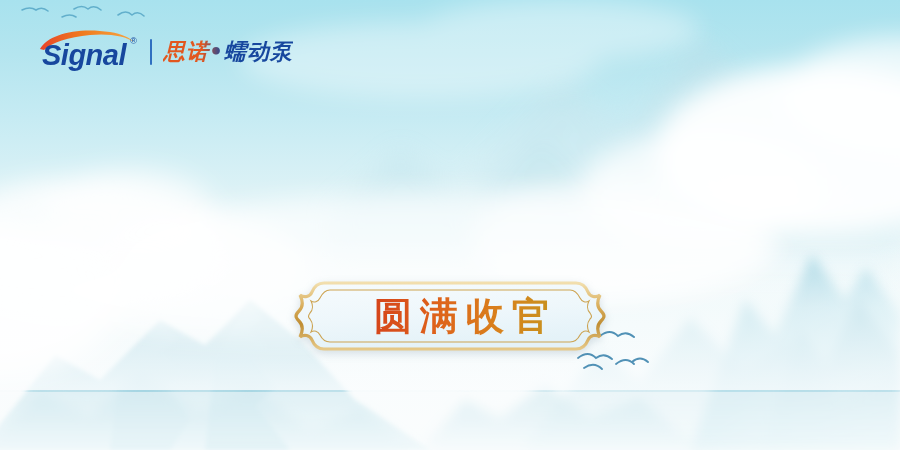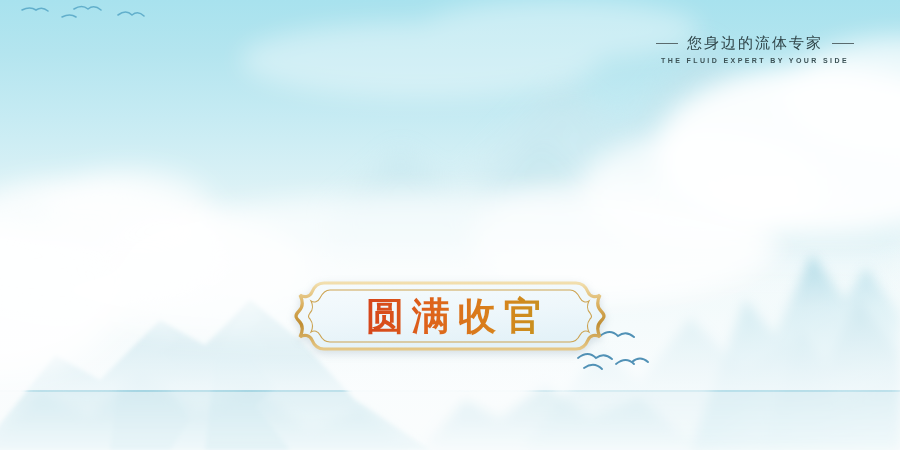--- a/index.html
+++ b/index.html
@@ -170,21 +170,21 @@
     top: 278px;
     transform: translateX(-50%);
     width: 320px;
     height: 76px;
     z-index: 16;
     filter: drop-shadow(0 3px 4px rgba(80,120,140,0.22));
   }
   .plaque-svg { display: block; }
   .plaque-text {
     position: absolute;
-    left: 4px; top: 0;
+    left: 12px; top: 0;
     width: 320px; height: 76px;
     display: flex;
     align-items: center;
     justify-content: center;
     font-family: "DejaVu Sans", "Liberation Sans", sans-serif;
     font-weight: bold;
     font-size: 38px;
     letter-spacing: 8px;
     text-indent: 8px;
     background: linear-gradient(95deg,
@@ -320,29 +320,39 @@
   <svg class="birds birds-mid" width="110" height="84" viewBox="0 0 110 84" xmlns="http://www.w3.org/2000/svg">
     <g fill="none" stroke="#3f86ae" stroke-width="1.9" stroke-linecap="round" opacity="0.9">
       <path d="M28 30 Q38 22 46 30 Q54 24 62 31"></path>
       <path d="M6 52 Q16 44 24 52 Q32 46 40 53"></path>
       <path d="M44 58 Q54 50 62 58"></path>
       <path d="M60 56 Q68 49 76 56"></path>
       <path d="M12 62 Q22 55 30 63"></path>
     </g>
   </svg>
 
-
-  <div class="tagline">
-    <div class="tagline-row">
-      <span class="tagline-rule"></span>
-      <span class="tagline-cn">您身边的流体专家</span>
-      <span class="tagline-rule"></span>
+  <div class="logo-block">
+    <div class="logo-mark">
+      <svg class="logo-swoosh" viewBox="0 0 98 24" xmlns="http://www.w3.org/2000/svg">
+        <defs>
+          <linearGradient id="swooshG" x1="0" y1="0" x2="1" y2="0">
+            <stop offset="0%" stop-color="#e8452a"></stop>
+            <stop offset="45%" stop-color="#f07b1e"></stop>
+            <stop offset="100%" stop-color="#f7a642"></stop>
+          </linearGradient>
+        </defs>
+        <path d="M2 20 C10 5 40 -2 72 3 C84 5 92 9 96 13 C88 7 70 4 52 6 C30 8.5 14 13 6 21 Z" fill="url(#swooshG)"></path>
+      </svg>
+      <div class="logo-word">Signal</div>
+      <div class="logo-reg">®</div>
     </div>
-    <div class="tagline-en">THE FLUID EXPERT BY YOUR SIDE</div>
+    <div class="logo-divider"></div>
+    <div class="logo-cn">思诺•蠕动泵</div>
   </div>
+
 
 
   <div class="plaque-wrap">
     <svg class="plaque-svg" width="320" height="76" viewBox="0 0 320 76" xmlns="http://www.w3.org/2000/svg">
       <defs>
         <linearGradient id="goldG" x1="0" y1="0" x2="0" y2="1">
           <stop offset="0%" stop-color="#f2dfae"></stop>
           <stop offset="35%" stop-color="#d9ae5c"></stop>
           <stop offset="62%" stop-color="#c08e34"></stop>
           <stop offset="100%" stop-color="#e6c887"></stop>

